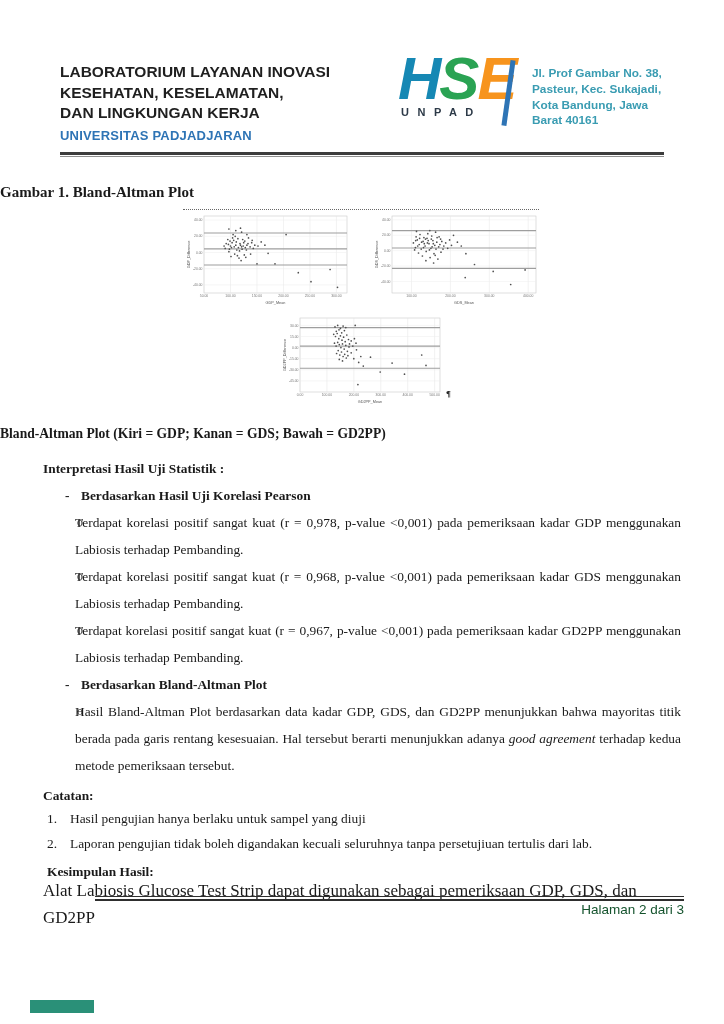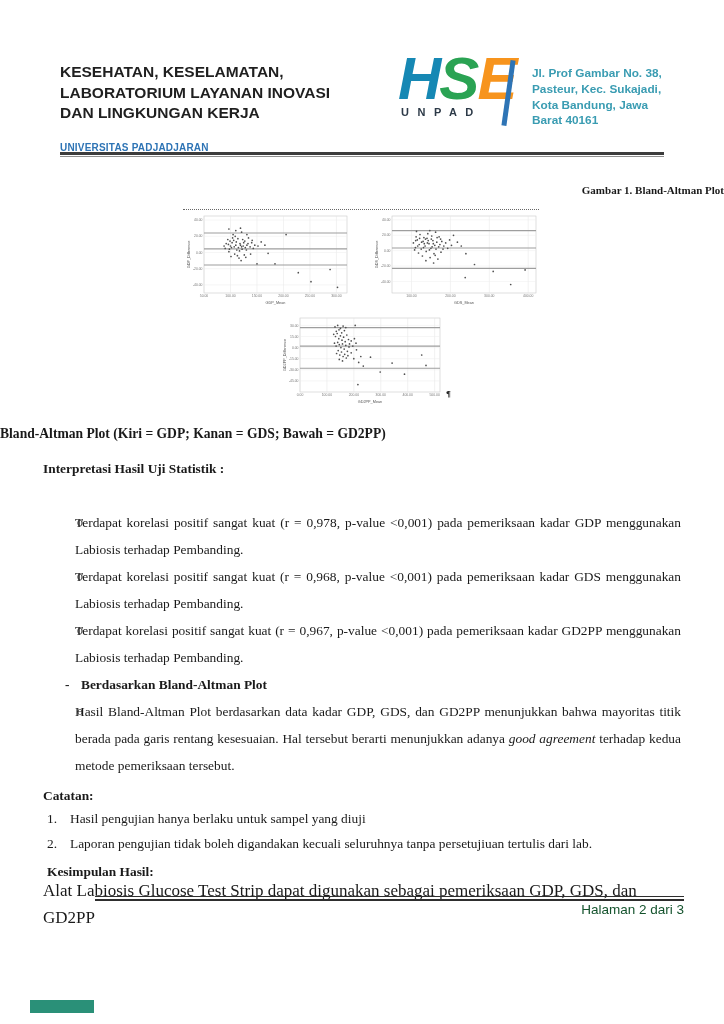--- a/index.html
+++ b/index.html
@@ -4,38 +4,38 @@
 <style>
   *{margin:0;padding:0;box-sizing:border-box}
   html,body{background:#ffffff}
   #page{position:relative;width:724px;height:1024px;margin:0 auto;background:#fff;
         font-family:"Liberation Serif",serif;color:#1a1a1a;overflow:hidden}
   .abs{position:absolute}
 
   
   .org{left:60px;top:62px;font-family:"Liberation Sans",sans-serif;font-weight:bold;
        font-size:15.5px;line-height:20.5px;color:var(--c-header_text,#1f1f1f)}
-  .univ{font-size:10px;color:var(--c-university_blue,#2e74b5);margin-top:14px;letter-spacing:.2px}
+  .univ{font-size:13px;color:var(--c-university_blue,#2e74b5);margin-top:2px;letter-spacing:.2px}
   .logo{left:398px;top:54px;width:132px;font-family:"Liberation Sans",sans-serif}
   .hse{font-style:italic;font-weight:bold;font-size:60px;line-height:50px;letter-spacing:-2px}
   .hse .l-h{color:var(--c-logo_h,#1688b4)}
   .hse .l-s{color:var(--c-logo_s,#2aa353)}
   .hse .l-e{color:var(--c-logo_e,#f7941d)}
   .slash{position:absolute;left:108px;top:6px;width:5px;height:66px;
          background:var(--c-logo_slash,#2e74b5);transform:rotate(8deg)}
   .unpad{font-size:11px;font-weight:bold;letter-spacing:8.5px;color:var(--c-unpad_text,#2d3a48);
          margin-top:2px;margin-left:3px}
   .addr{left:532px;top:66px;font-family:"Liberation Sans",sans-serif;font-size:11.8px;
         line-height:15.8px;font-weight:bold;color:var(--c-address_teal,#3a9cb2);width:160px}
   .hrule{left:60px;top:152px;width:604px}
   .hrule .t{border-top:3px solid var(--c-rule_dark,#3c3c3c)}
   .hrule .b{border-top:1px solid #8f8f8f;margin-top:1px}
 
   
-  .figtitle{left:0;top:184px;width:724px;text-align:right;font-weight:bold;font-size:11px}
+  .figtitle{left:0;top:184px;width:724px;text-align:left;font-weight:bold;font-size:15px}
   .figdotted{left:183px;top:209px;width:356px;border-top:1px dotted #666}
   .plot{position:absolute;background:#fff}
   .plot-gdp{left:186px;top:212px;width:165px;height:93px}
   .plot-gds{left:374px;top:212px;width:166px;height:93px}
   .plot-gd2pp{left:282px;top:314px;width:162px;height:90px}
   .stray{left:446px;top:389px;font-size:9px;font-weight:bold;color:#222}
   .figcaption{left:0;top:426px;width:724px;text-align:left;font-weight:bold;font-size:13.6px}
 
   
   .textblock{left:43px;top:0;width:638px;height:1024px;font-size:13.4px;line-height:27px}
@@ -56,22 +56,22 @@
   .rule2 .b{border-top:2.4px solid #2e2e2e;margin-top:2px}
   .pagenum{right:40px;top:902px;font-family:"Liberation Sans",sans-serif;font-size:13.5px;color:#14532d}
   .tealbar{left:30px;top:1000px;width:64px;height:13px;background:var(--c-footer_teal,#2a9078)}
 </style>
 </head>
 <body>
 
 <div id="page">
 
   <div class="abs org">
+    <div>LABORATORIUM LAYANAN INOVASI</div>
     <div>KESEHATAN, KESELAMATAN,</div>
-    <div>LABORATORIUM LAYANAN INOVASI</div>
     <div>DAN LINGKUNGAN KERJA</div>
     <div class="univ">UNIVERSITAS PADJADJARAN</div>
   </div>
 
   <div class="abs logo">
     <div class="hse">
       <span class="l-h">H</span><span class="l-s">S</span><span class="l-e">E</span>
     </div>
     <div class="slash"></div>
     <div class="unpad">UNPAD</div>
@@ -368,20 +368,23 @@
         <text x="88" y="89" font-size="3.8" text-anchor="middle" fill="#555" font-family="Liberation Sans, sans-serif">GD2PP_Mean</text>
         <text font-size="3.8" fill="#555" text-anchor="middle" font-family="Liberation Sans, sans-serif" transform="translate(4,41) rotate(-90)">GD2PP_Difference</text>
       </svg></div>
   <div class="abs stray">¶</div>
   <div class="abs figcaption">Bland-Altman Plot (Kiri = GDP; Kanan = GDS; Bawah = GD2PP)</div>
 
   <div class="abs textblock">
 
     <div class="abs h-bold" style="top:455px;left:0">Interpretasi Hasil Uji Statistik :</div>
 
+    <div class="abs dashhead" style="top:482px">
+      <span class="dmark">-</span><span>Berdasarkan Hasil Uji Korelasi Pearson</span>
+    </div>
 
     <div class="abs bullet" style="top:509px">
       <span class="bmark">o</span>
       <span class="btext">Terdapat korelasi positif sangat kuat (r = 0,978, p-value &lt;0,001) pada pemeriksaan kadar GDP menggunakan Labiosis terhadap Pembanding.</span>
     </div>
 
     <div class="abs bullet" style="top:563px">
       <span class="bmark">o</span>
       <span class="btext">Terdapat korelasi positif sangat kuat (r = 0,968, p-value &lt;0,001) pada pemeriksaan kadar GDS menggunakan Labiosis terhadap Pembanding.</span>
     </div>

